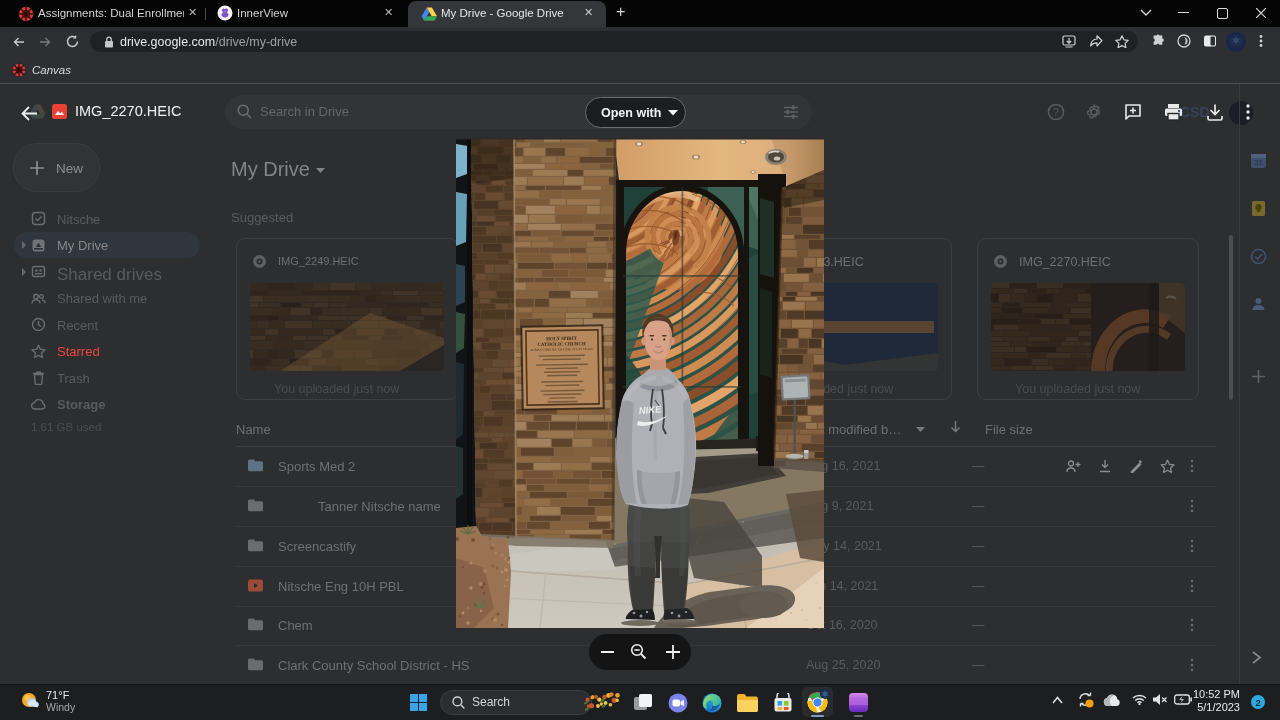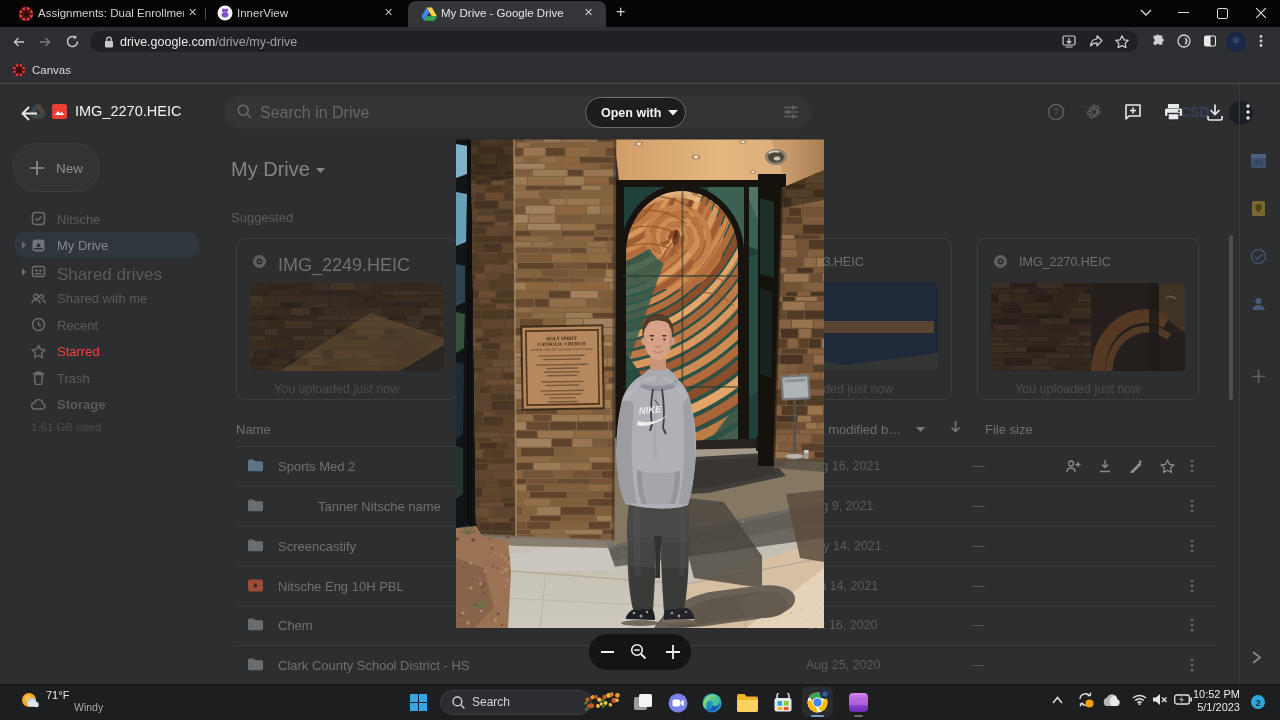--- a/index.html
+++ b/index.html
@@ -100,28 +100,28 @@
       <circle cx="8" cy="8" r="7.2" fill="#d23d3d"></circle>
       <circle cx="8" cy="8" r="2.2" fill="#200404"></circle>
 <g stroke="#3a0a0a" stroke-width="1.4">
 <line x1="8" y1="0" x2="8" y2="16"></line>
         <line x1="0" y1="8" x2="16" y2="8"></line>
 <line x1="2.3" y1="2.3" x2="13.7" y2="13.7"></line>
         <line x1="13.7" y1="2.3" x2="2.3" y2="13.7"></line>
       </g>
 <circle cx="8" cy="8" r="3.4" fill="none" stroke="#3a0a0a" stroke-width="1.2"></circle>
     </svg>
-<div style="position:absolute;left:32px;top:63.5px;font-size:11.5px;color:#dadbdc;font-weight:400;white-space:nowrap;">Canvas</div>
+<div style="position:absolute;left:32px;top:63.5px;font-size:11.5px;color:#dadbdc;font-weight:400;white-space:nowrap;font-style:italic;">Canvas</div>
 <div style="position:absolute;left:0px;top:84px;width:1280px;height:600px;background:#2d2e2f"></div>
 <div style="position:absolute;left:225px;top:95px;width:587px;height:34px;background:#333436;border-radius:17px"></div>
 <svg style="position:absolute;left:237px;top:104px" width="15" height="15" viewBox="0 0 15 15">
       <circle cx="6.2" cy="6.2" r="5" stroke="#6a6c6f" stroke-width="1.6" fill="none"></circle>
       <line x1="10" y1="10" x2="14" y2="14" stroke="#6a6c6f" stroke-width="1.6"></line>
     </svg>
-<div style="position:absolute;left:260px;top:104px;font-size:16px;color:#65676a;font-weight:400;white-space:nowrap;">Search in Drive</div>
+<div style="position:absolute;left:260px;top:104px;font-size:13px;color:#65676a;font-weight:400;white-space:nowrap;">Search in Drive</div>
 <svg style="position:absolute;left:783px;top:104px" width="16" height="16" viewBox="0 0 16 16">
       <g stroke="#5c5e61" stroke-width="1.5">
         <line x1="1" y1="3.5" x2="15" y2="3.5"></line>
         <line x1="1" y1="8" x2="15" y2="8"></line>
         <line x1="1" y1="12.5" x2="15" y2="12.5"></line>
       </g>
       <g fill="#5c5e61">
         <rect x="9" y="1.5" width="2.6" height="4"></rect>
         <rect x="3.5" y="6" width="2.6" height="4"></rect>
         <rect x="9" y="10.5" width="2.6" height="4"></rect>
@@ -198,21 +198,21 @@
 <svg style="position:absolute;left:316px;top:168px" width="9" height="6" viewBox="0 0 9 6">
       <path d="M0 0 L4.5 5 L9 0Z" fill="#828487"></path>
     </svg>
 <div style="position:absolute;left:231px;top:210px;font-size:13px;color:#595b5d;font-weight:400;white-space:nowrap;">Suggested</div>
 <div style="position:absolute;left:236px;top:238px;width:222px;height:162px;border:1px solid #3d3e40;border-radius:9px;box-sizing:border-box"></div>
     <svg style="position:absolute;left:252px;top:254px" width="15" height="15" viewBox="0 0 15 15">
       <circle cx="7.5" cy="7.5" r="6.5" fill="#5d5f62"></circle>
       <circle cx="7.5" cy="7.5" r="3" fill="#2a2b2d"></circle>
       <circle cx="7.5" cy="7.5" r="1.2" fill="#5d5f62"></circle>
     </svg>
-    <div style="position:absolute;left:278px;top:255px;font-size:18px;color:#6e7072;font-weight:400;white-space:nowrap;">IMG_2249.HEIC</div>
+    <div style="position:absolute;left:278px;top:255px;font-size:11px;color:#6e7072;font-weight:400;white-space:nowrap;">IMG_2249.HEIC</div>
     <div style="position:absolute;left:250px;top:283px;width:194px;height:88px;border-radius:4px;overflow:hidden"><svg width="194" height="88" viewBox="0 0 194 88">
         <rect width="194" height="88" fill="#2f2823"></rect>
         <g opacity="0.55">
           <rect x="-8" y="0" width="25" height="7" fill="#392a1e"></rect>
           <rect x="18" y="0" width="27" height="7" fill="#31241a"></rect>
           <rect x="46" y="0" width="16" height="7" fill="#392a1e"></rect>
           <rect x="63" y="0" width="16" height="7" fill="#443424"></rect>
           <rect x="80" y="0" width="25" height="7" fill="#503e2a"></rect>
           <rect x="106" y="0" width="15" height="7" fill="#443424"></rect>
           <rect x="122" y="0" width="28" height="7" fill="#3c2c1e"></rect>
@@ -1786,21 +1786,21 @@
       <path d="M2 1 L9 6.5 L2 12" stroke="#85878a" stroke-width="1.8" fill="none"></path>
     </svg>
 <div style="position:absolute;left:0px;top:684px;width:1280px;height:36px;background:#1d1e20;border-top:1px solid #101112;box-sizing:border-box"></div>
 <svg style="position:absolute;left:20px;top:691px" width="21" height="21" viewBox="0 0 21 21">
       <circle cx="9" cy="9" r="7" fill="#f6a821"></circle>
       <circle cx="7.5" cy="7" r="3" fill="#fdc85c" opacity="0.8"></circle>
       <path d="M8 14.5 a3.4 3.4 0 0 1 .4-5.4 a4.3 4.3 0 0 1 8 1.3 a2.9 2.9 0 0 1 1.4 5.1 Z" fill="#b7cce0"></path>
       <path d="M9 15.2 a3 3 0 0 1 .3-4.6 a3.8 3.8 0 0 1 7 1.2 a2.5 2.5 0 0 1 1.2 4.4Z" fill="#dbe7f2"></path>
     </svg>
 <div style="position:absolute;left:46px;top:688.5px;font-size:11px;color:#e8e9ea;font-weight:400;white-space:nowrap;">71°F</div>
-<div style="position:absolute;left:46px;top:701px;font-size:10.5px;color:#a5a7a9;font-weight:400;white-space:nowrap;margin-left:28px;">Windy</div>
+<div style="position:absolute;left:46px;top:701px;font-size:10.5px;color:#a5a7a9;font-weight:400;white-space:nowrap;">Windy</div>
 <svg style="position:absolute;left:410px;top:694px" width="17" height="17" viewBox="0 0 17 17">
       <rect x="0" y="0" width="8" height="8" fill="#3aa3e8"></rect>
       <rect x="9" y="0" width="8" height="8" fill="#3aa3e8"></rect>
       <rect x="0" y="9" width="8" height="8" fill="#3aa3e8"></rect>
       <rect x="9" y="9" width="8" height="8" fill="#3aa3e8"></rect>
     </svg>
 <div style="position:absolute;left:440px;top:690px;width:152px;height:25px;background:#2c2d30;border:1px solid #3c3d40;border-radius:13px;box-sizing:border-box"></div>
 <svg style="position:absolute;left:452px;top:696px" width="13" height="13" viewBox="0 0 13 13">
       <circle cx="5.4" cy="5.4" r="4.4" stroke="#cfd0d2" stroke-width="1.4" fill="none"></circle>
       <line x1="8.8" y1="8.8" x2="12.4" y2="12.4" stroke="#cfd0d2" stroke-width="1.4"></line>

